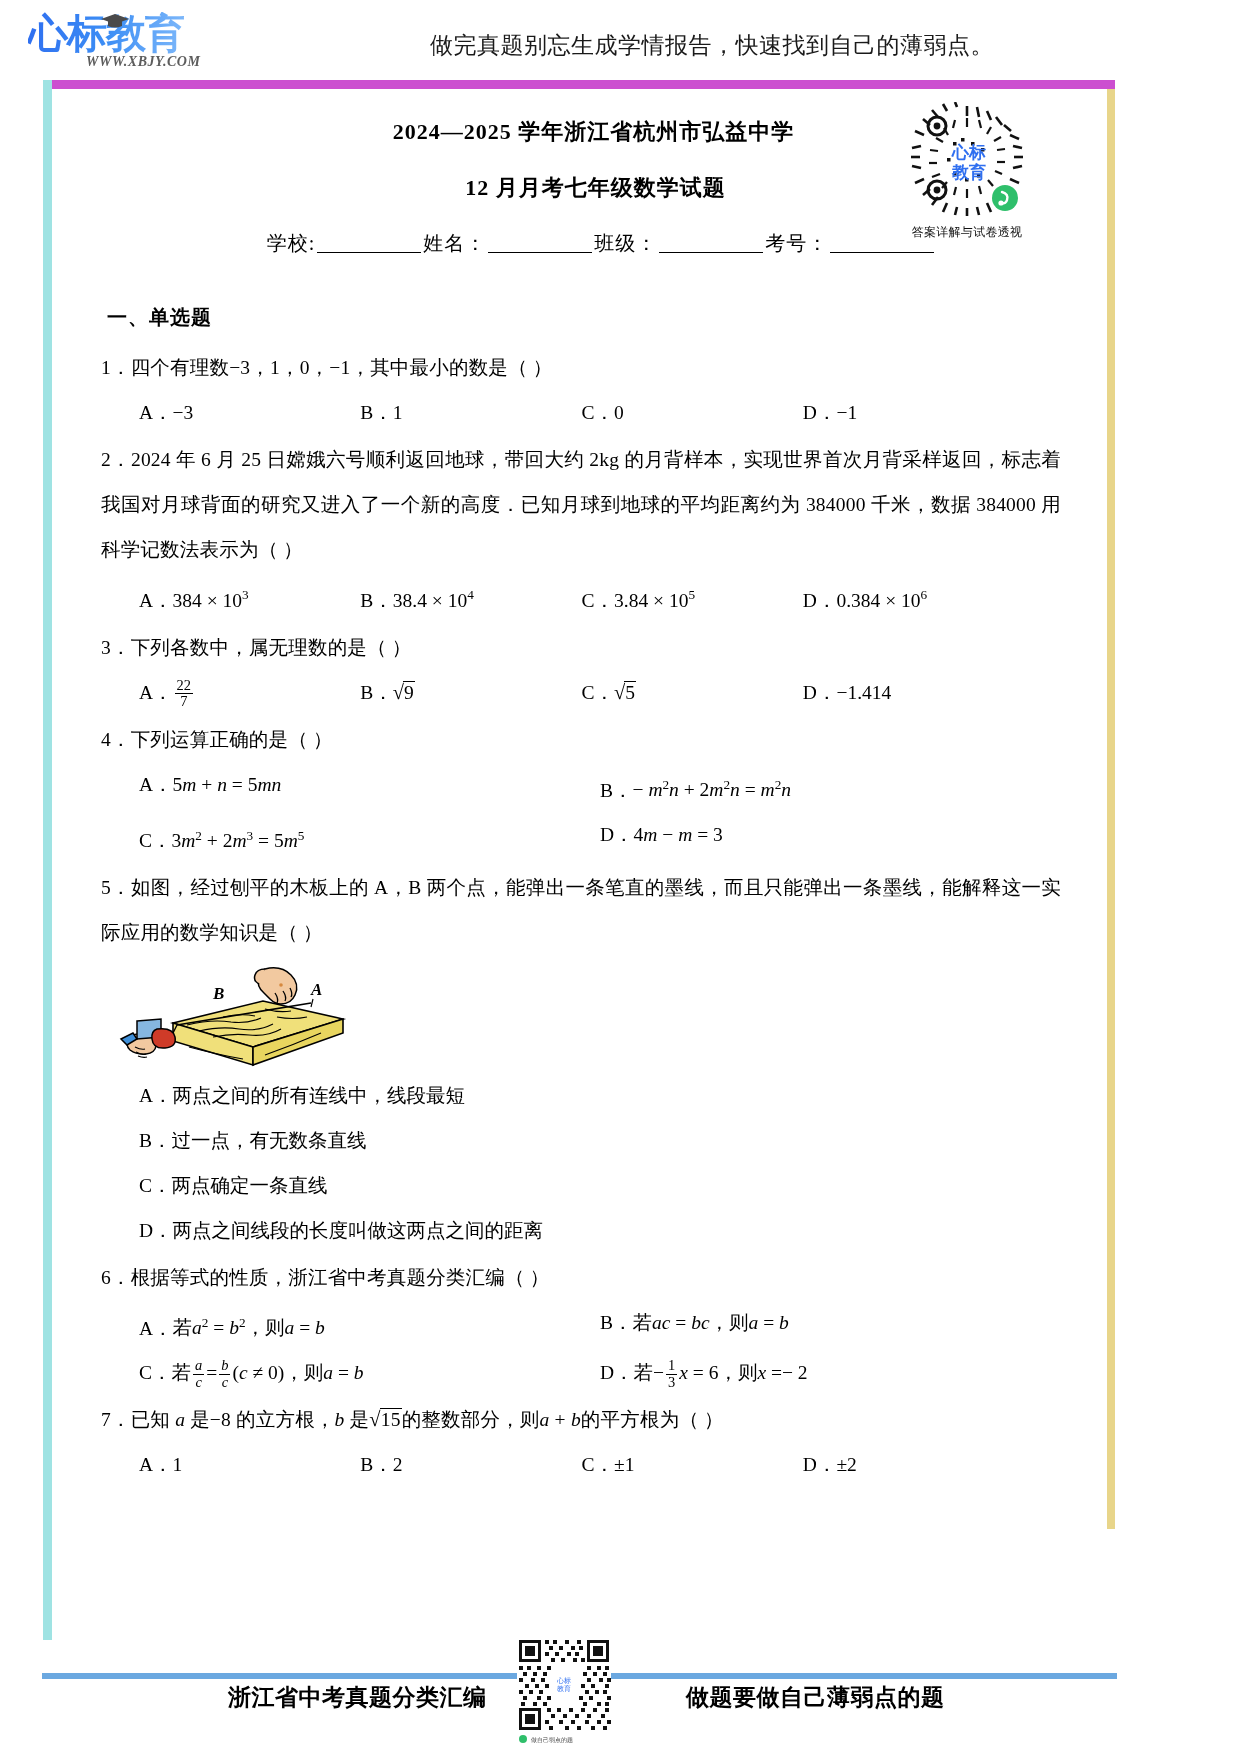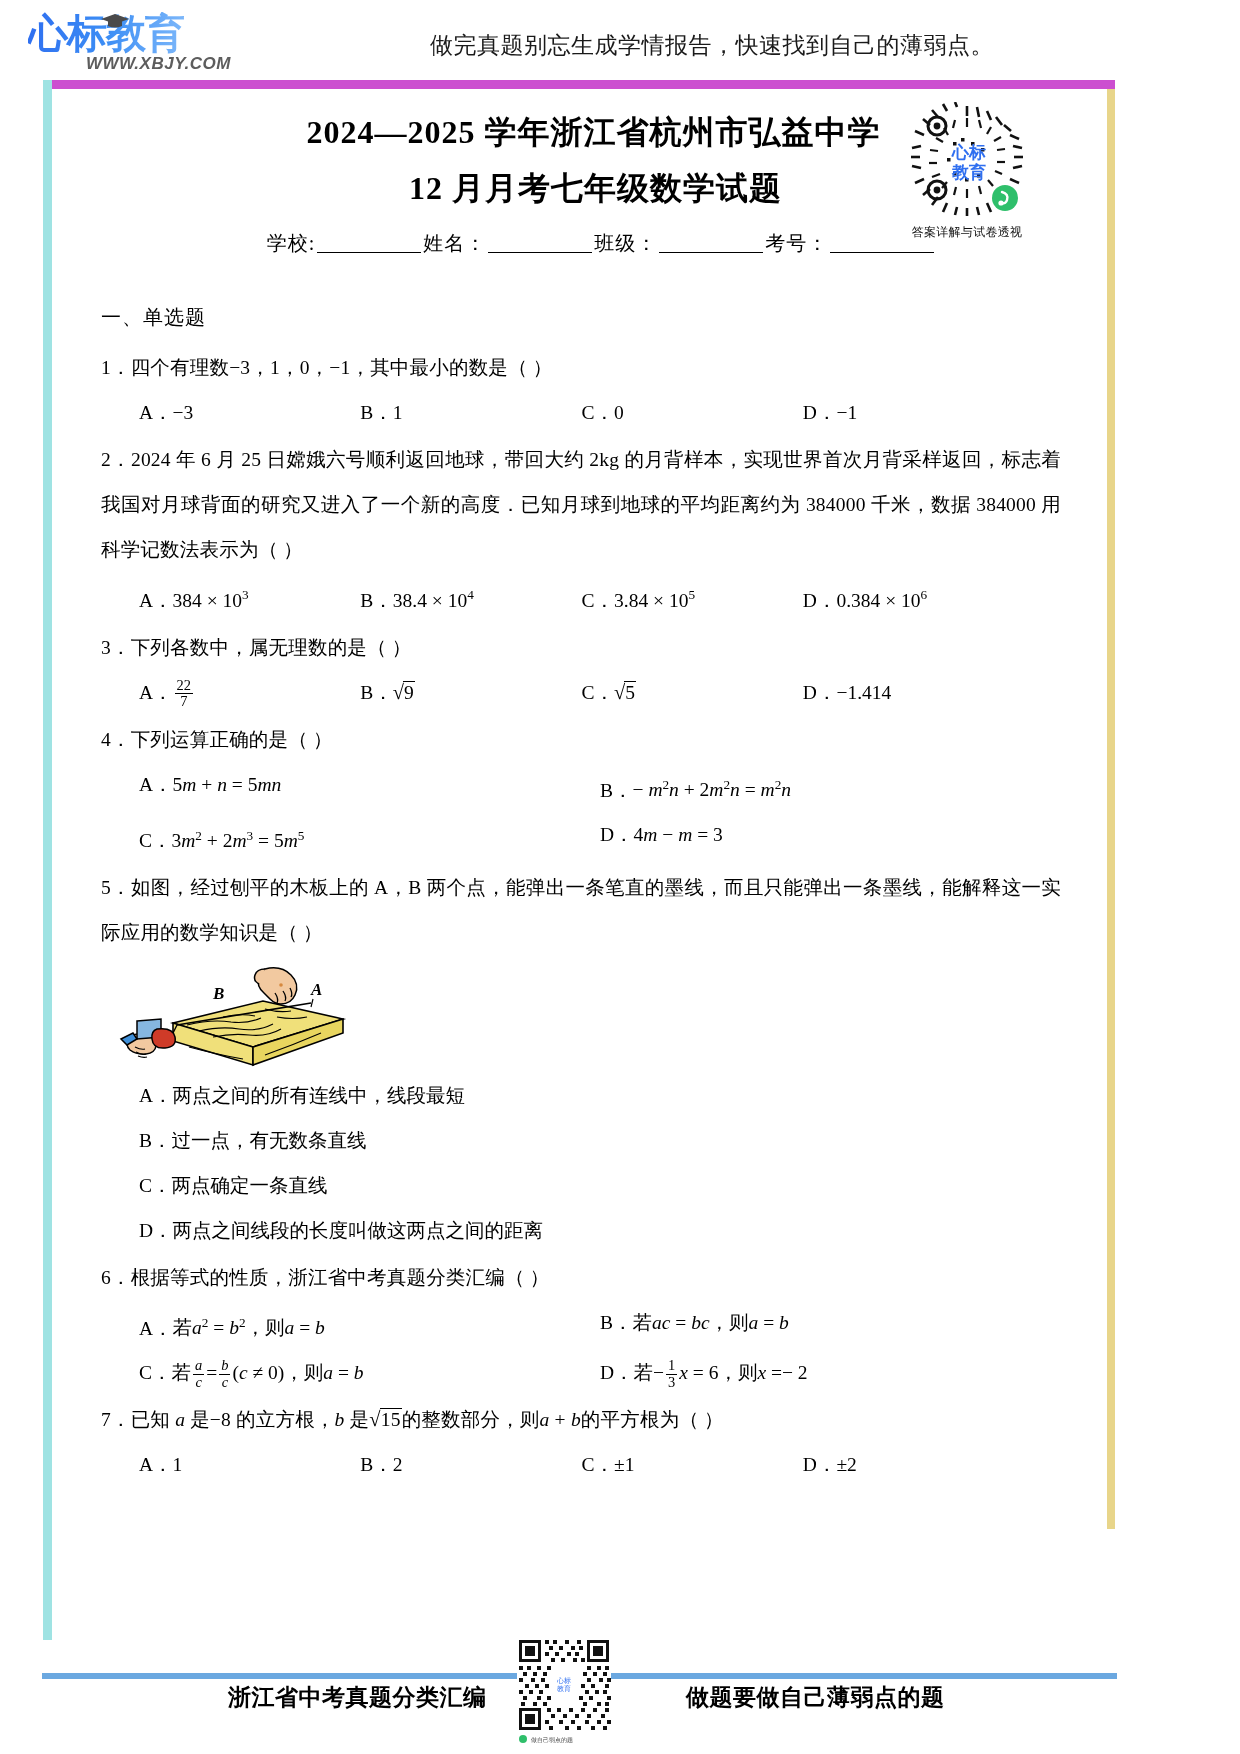--- a/index.html
+++ b/index.html
@@ -39,24 +39,24 @@
     -webkit-background-clip: text;
     background-clip: text;
     color: transparent;
     line-height: 50px;
     white-space: nowrap;
   }
   .brand-logo .brand-url {
     position: absolute;
     left: 58px;
     top: 42px;
-    font-family: Liberation Sans, sans-serif;
+    font-family: Liberation Serif, serif;
     font-style: italic;
     font-weight: bold;
-    font-size: 17px;
+    font-size: 14px;
     color: #5d5d5d;
     letter-spacing: .5px;
   }
   .brand-logo .cap-icon {
     position: absolute;
     left: 72px;
     top: 2px;
     width: 30px;
     height: 15px;
   }
@@ -100,21 +100,21 @@
   .title-block {
     position: absolute;
     left: 9px;
     top: 24px;
     width: 1063px;
     text-align: center;
   }
   .doc-title-1, .doc-title-2 {
     font-family: "Liberation Serif", serif;
     font-weight: bold;
-    font-size: 32px;
+    font-size: 22px;
     letter-spacing: 1px;
     line-height: 56px;
     margin: 0;
     padding-left: 20px;
   }
   .doc-title-2 { padding-left: 24px; }
 
   .fill-line {
     margin-top: 14px;
     padding-left: 36px;
@@ -157,24 +157,24 @@
 
   
   .content {
     position: absolute;
     left: 58px;
     top: 224px;
     width: 960px;
   }
   .section-title {
     font-family: "DejaVu Sans", sans-serif;
-    font-weight: normal;
+    font-weight: bold;
     font-size: 20px;
     letter-spacing: 1px;
-    margin: 0 0 14px 0;
+    margin: 0 0 14px 6px;
   }
   .q {
     margin-bottom: 2px;
   }
   .q-stem {
     font-size: 19.5px;
     line-height: 45px;
     letter-spacing: .2px;
     text-align: justify;
   }

